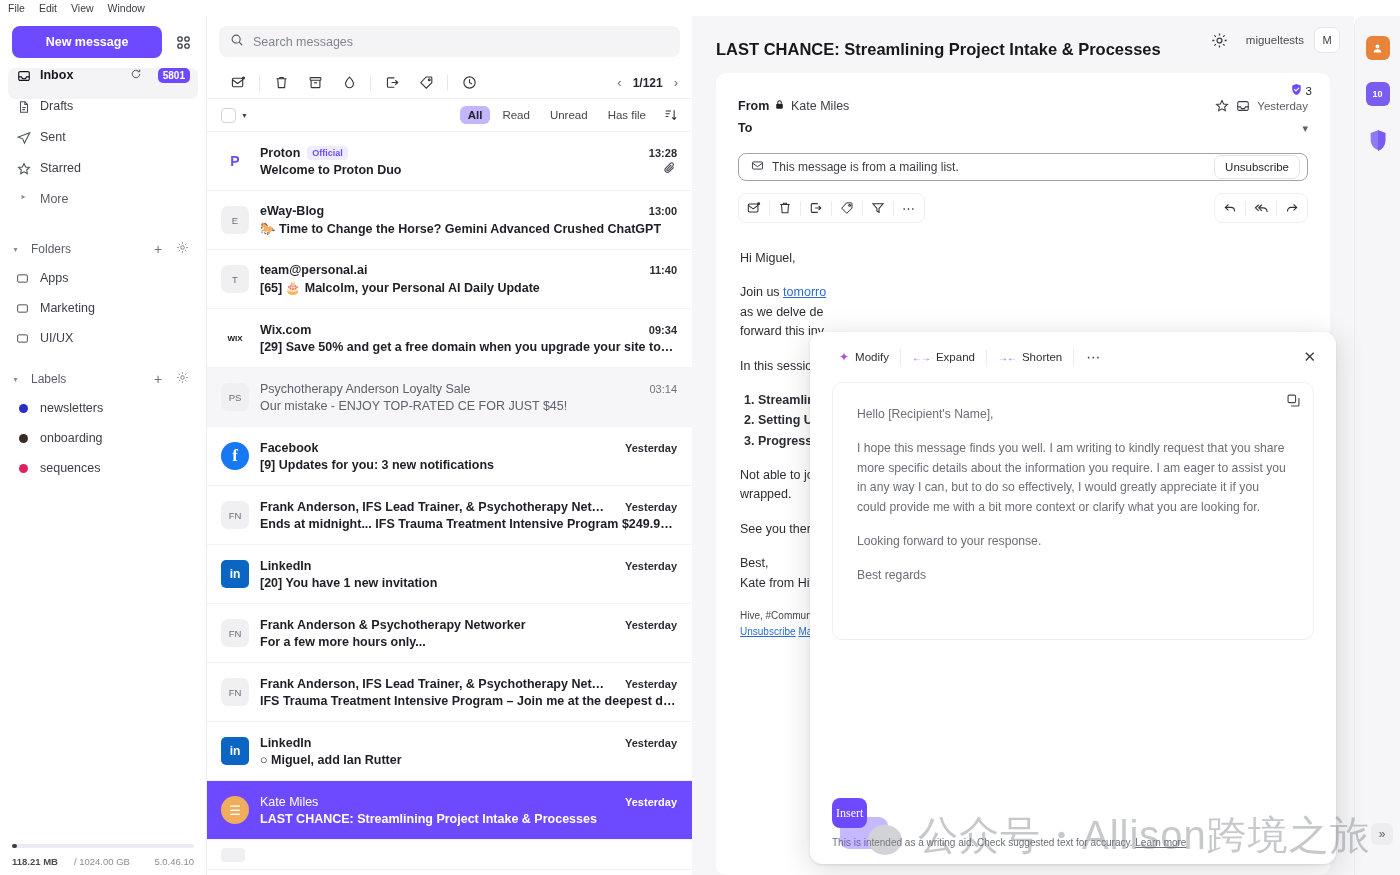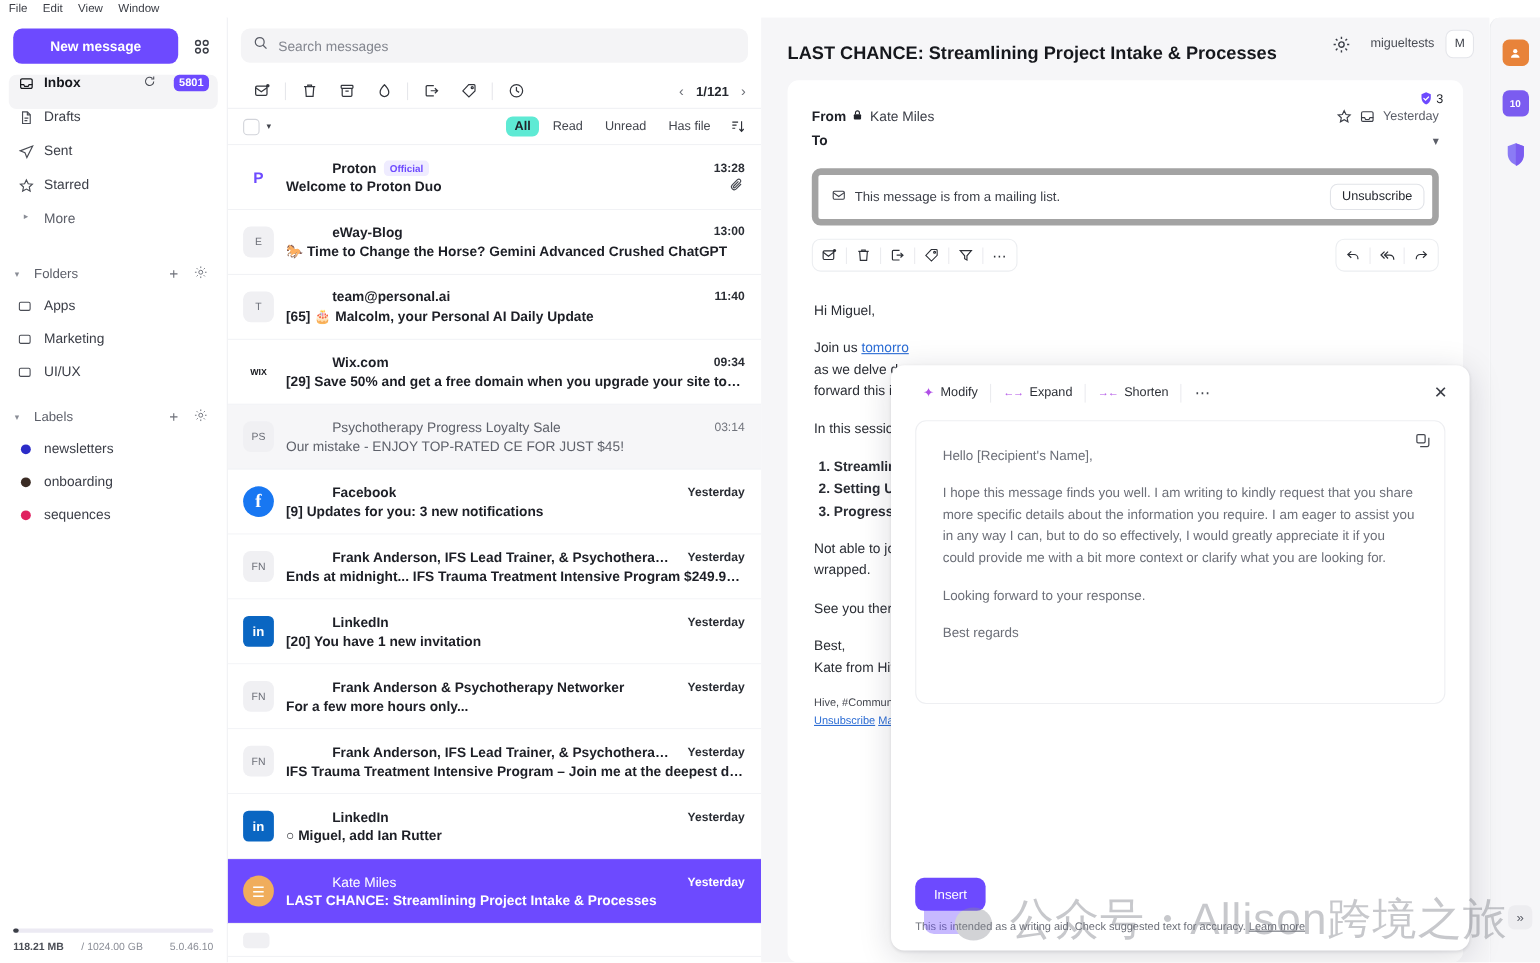--- a/index.html
+++ b/index.html
@@ -89,37 +89,37 @@
   .tsep { width: 1px; height: 16px; background: #e6e7eb; margin: 0 4px; }
   .pager { margin-left: auto; display: flex; align-items: center; gap: 11px; font-size: 12px; font-weight: bold; color: #25282f; }
   .pager .arw { color: #6d7078; font-size: 13px; cursor: pointer; font-weight: normal; }
 
   .filters { height: 33px; display: flex; align-items: center; padding: 0 14px; border-bottom: 1px solid #f0f1f4; }
   .chk-wrap { display: flex; align-items: center; gap: 5px; cursor: pointer; }
   .chkbox { width: 15px; height: 15px; border: 1.4px solid #d2d4da; border-radius: 4px; background: #fff; }
   .chk-caret { font-size: 7px; color: #41444c; }
   .fpills { margin-left: auto; display: flex; align-items: center; gap: 4px; }
   .fpill { font-size: 11.5px; color: #44474f; padding: 3px 8px; border-radius: 6px; cursor: pointer; }
-  .fpill.on { background: #5eead4; font-weight: bold; color: #21232a; }
+  .fpill.on { background: #c4b5fd; font-weight: bold; color: #21232a; }
   .sort-ico { margin-left: 6px; cursor: pointer; display: flex; color: #2d3037; }
 
   .maillist { flex: 1; overflow: hidden; position: relative; }
   .mrow {
     height: 59px; padding: 0 15px 0 14px; display: flex; align-items: center; gap: 11px;
     border-bottom: 1px solid #f1f2f5; cursor: pointer; background: #fff;
   }
   .mrow.read { background: #f6f6f8; }
   .mrow.sel { background: #6d4aff; }
   .avatar {
     width: 28px; height: 28px; border-radius: 7px; flex: none; display: flex;
     align-items: center; justify-content: center; font-size: 9.5px; color: #6b6e77;
     background: #f0f0f3; font-weight: normal;
   }
   .mbody { flex: 1; min-width: 0; }
-  .mline1 { display: flex; align-items: center; gap: 7px; margin-left: 42px; }
+  .mline1 { display: flex; align-items: center; gap: 7px; }
   .msender { font-size: 12.5px; font-weight: bold; color: #1d1f26; white-space: nowrap; overflow: hidden; text-overflow: ellipsis; }
   .mrow.read .msender { font-weight: normal; color: #5e616a; }
   .mrow.sel .msender, .mrow.sel .msubj, .mrow.sel .mtime { color: #fff; }
   .mrow.sel .msender { font-weight: normal; }
   .official { font-size: 9px; color: #6d4aff; background: #efecff; border-radius: 4px; padding: 2px 5px; font-weight: bold; flex: none; }
   .mtime { margin-left: auto; font-size: 11px; font-weight: bold; color: #2a2d34; white-space: nowrap; padding-left: 8px; }
   .mrow.read .mtime { font-weight: normal; color: #70737c; }
   .msubj { font-size: 12.5px; font-weight: bold; color: #1d1f26; margin-top: 3px; white-space: nowrap; overflow: hidden; text-overflow: ellipsis; }
   .mrow.read .msubj { font-weight: normal; color: #5e616a; }
   .mline2 { display: flex; align-items: center; }
@@ -132,22 +132,22 @@
   .verif { position: absolute; top: 10px; right: 18px; display: flex; align-items: center; gap: 3px; font-size: 11.5px; color: #1d1f26; }
   .mhead { padding: 22px 22px 0 22px; }
   .hrow { display: flex; align-items: center; min-height: 22px; font-size: 12.5px; }
   .hlabel { font-weight: bold; color: #1d1f26; width: 36px; flex: none; }
   .from-name { display: flex; align-items: center; gap: 6px; color: #3b3e47; }
   .hright { margin-left: auto; display: flex; align-items: center; gap: 7px; color: #5b5e68; font-size: 11.5px; }
   .hright .ic { cursor: pointer; display: flex; color: #3b3e47; }
   .chev-d { margin-left: auto; color: #5b5e68; font-size: 11px; cursor: pointer; }
 
   .mailinglist {
-    margin: 14px 22px 0 22px; border: 6px solid #a3a3a3; border-radius: 8px;
-    height: 52px; display: flex; align-items: center; padding: 0 7px 0 12px; gap: 8px;
+    margin: 14px 22px 0 22px; border: 1px solid #a3a3a3; border-radius: 8px;
+    height: 28px; display: flex; align-items: center; padding: 0 7px 0 12px; gap: 8px;
     font-size: 12px; color: #3b3e47;
   }
   .unsub-btn {
     margin-left: auto; border: 1px solid #e1e3e8; background: #fff; border-radius: 7px;
     font-size: 11.5px; color: #25282f; padding: 5px 10px; cursor: pointer; font-family: inherit;
   }
   .actbar {
     margin: 12px 22px 0 22px; display: flex; align-items: center;
   }
   .actgroup { border: 1px solid #eceef1; border-radius: 8px; display: flex; align-items: center; height: 30px; }
@@ -202,21 +202,21 @@
   .ai-textarea {
     margin: 0 22px; border: 1px solid #eeeff2; border-radius: 10px; flex: none;
     height: 258px; padding: 22px 24px 0 24px; position: relative;
     font-size: 12.2px; line-height: 1.62; color: #6c6f78; overflow: hidden;
   }
   .ai-textarea p { margin-bottom: 14px; }
   .ai-copy { position: absolute; top: 10px; right: 12px; color: #44474f; cursor: pointer; display: flex; }
   .ai-foot { margin-top: auto; padding: 0 22px 16px 22px; }
   .insert-btn {
     background: #6d4aff; color: #fff; border: none; border-radius: 8px; height: 30px;
-    padding: 0 17px; font-size: 12px; cursor: pointer; font-family: Liberation Sans, sans-serif; margin-bottom: 9px;
+    padding: 0 4px; font-size: 12px; cursor: pointer; font-family: Liberation Serif, serif; margin-bottom: 9px;
   }
   .ai-disclaimer { font-size: 10px; color: #6c6f78; }
   .ai-disclaimer a { color: #6c6f78; text-decoration: underline; }
 
   
   .wm {
     position: absolute; left: 840px; bottom: 12px; pointer-events: none;
     display: flex; align-items: center; gap: 8px; opacity: .38;
   }
   .wm-text { font-size: 40px; color: #6e717a; white-space: nowrap; letter-spacing: 1px; }
@@ -516,21 +516,21 @@
               <span class="mtime">09:34</span>
             </div>
             <div class="msubj">[29] Save 50% and get a free domain when you upgrade your site today</div>
           </div>
         </div>
 
         <div class="mrow read">
           <div class="avatar">PS</div>
           <div class="mbody">
             <div class="mline1">
-              <span class="msender">Psychotherapy Progress Loyalty Sale</span>
+              <span class="msender">Psychotherapy Anderson Loyalty Sale</span>
               <span class="mtime">03:14</span>
             </div>
             <div class="msubj">Our mistake - ENJOY TOP-RATED CE FOR JUST $45!</div>
           </div>
         </div>
 
         <div class="mrow">
           <div class="avatar" style="background:#1877f2;color:#fff;font-size:17px;font-weight:bold;font-family:'Liberation Serif',serif;border-radius:50%;">f</div>
           <div class="mbody">
             <div class="mline1">

